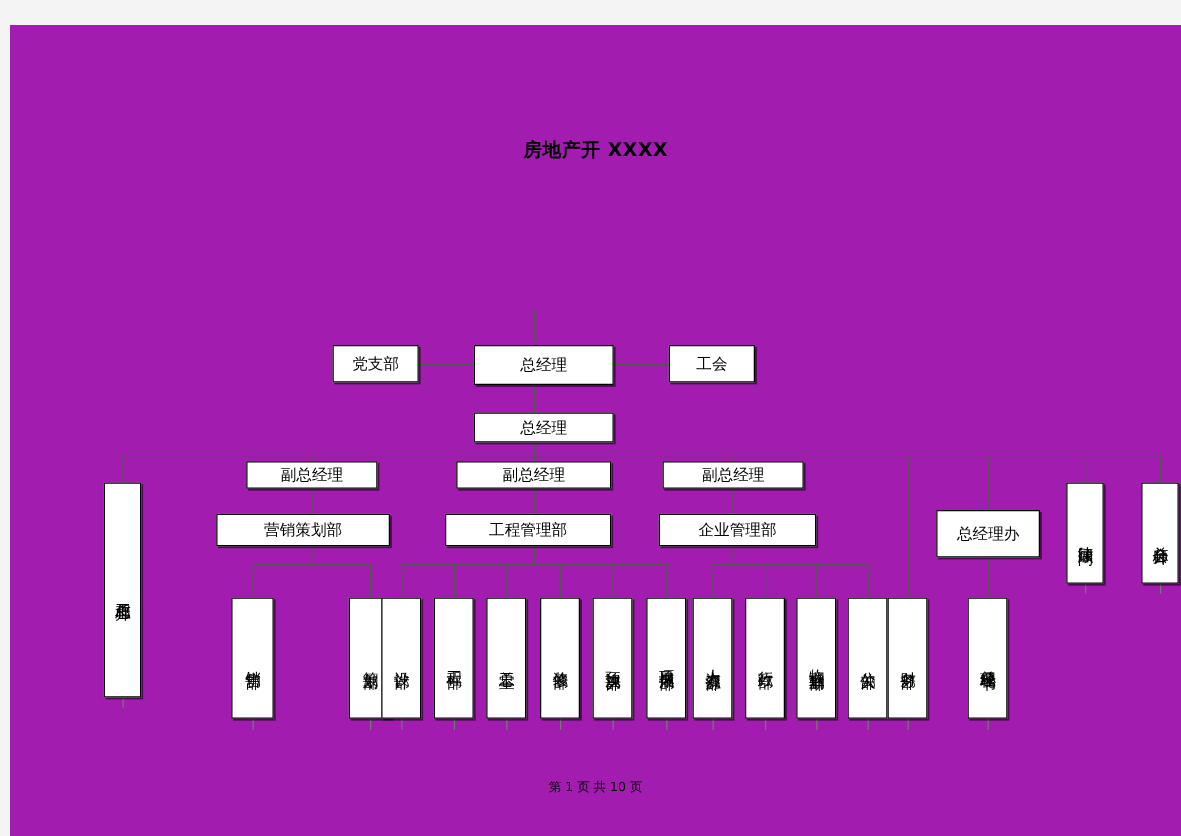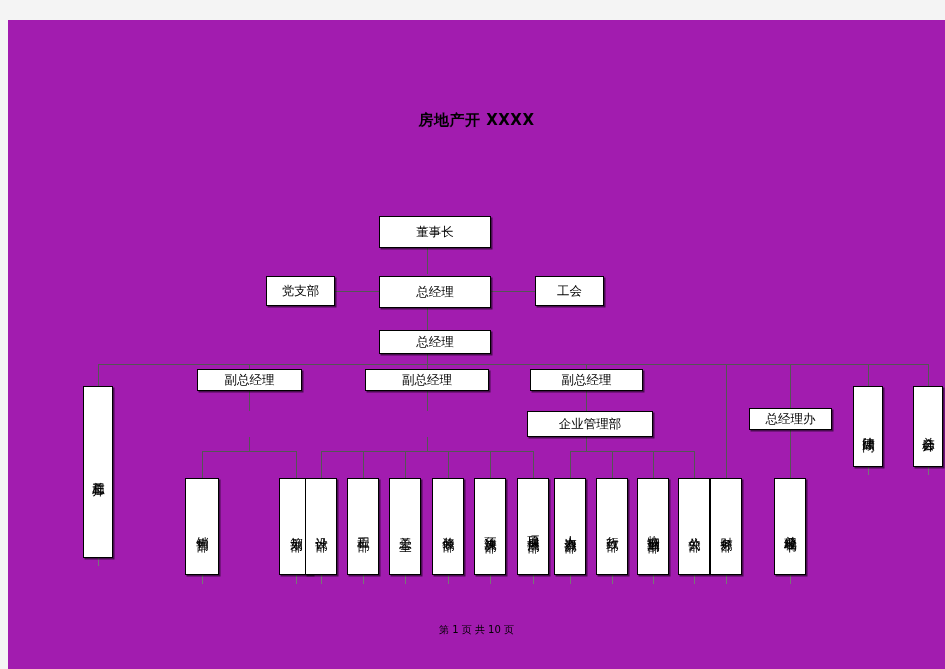--- a/index.html
+++ b/index.html
@@ -153,23 +153,20 @@
     <div class="stub" style="left:562px; top:555px; height:9px;"></div>
     <div class="stub" style="left:604px; top:555px; height:9px;"></div>
     <div class="stub" style="left:645px; top:555px; height:9px;"></div>
     <div class="stub" style="left:686px; top:555px; height:9px;"></div>
     <div class="stub" style="left:718px; top:555px; height:9px;"></div>
     <div class="stub" style="left:782px; top:555px; height:9px;"></div>
     <div class="stub" style="left:90px; top:538px; height:8px;"></div>
     <div class="stub" style="left:860px; top:447px; height:8px;"></div>
     <div class="stub" style="left:920px; top:447px; height:8px;"></div>
 
-    <div class="box h" style="left:371px; top:196px; width:112px; height:32px;">
-      <span>董事长</span>
-    </div>
 
     <div class="box h" style="left:258px; top:256px; width:69px; height:30px;">
       <span>党支部</span>
     </div>
 
     <div class="box h" style="left:371px; top:256px; width:112px; height:32px;">
       <span>总经理</span>
     </div>
 
     <div class="box h" style="left:527px; top:256px; width:69px; height:30px;">
@@ -197,27 +194,33 @@
     </div>
 
     <div class="box v" style="left:845px; top:366px; width:30px; height:81px;">
       <span class="vtext">法律顾问</span>
     </div>
 
     <div class="box v" style="left:905px; top:366px; width:30px; height:81px;">
       <span class="vtext">总会计师</span>
     </div>
 
-
+    <div class="box h" style="left:165px; top:391px; width:139px; height:26px;">
+      <span>营销策划部</span>
+    </div>
+
+    <div class="box h" style="left:348px; top:391px; width:133px; height:26px;">
+      <span>工程管理部</span>
+    </div>
 
     <div class="box h" style="left:519px; top:391px; width:126px; height:26px;align-items:center;">
       <span>企业管理部</span>
     </div>
 
-    <div class="box h" style="left:741px; top:388px; width:83px; height:22px;">
+    <div class="box h" style="left:741px; top:388px; width:83px; height:38px;">
       <span>总经理办</span>
     </div>
 
     <div class="box v" style="left:177px; top:458px; width:34px; height:97px;">
       <span class="vtext">销售部</span>
     </div>
 
     <div class="box v" style="left:271px; top:458px; width:34px; height:97px;">
       <span class="vtext">策划部</span>
     </div>

